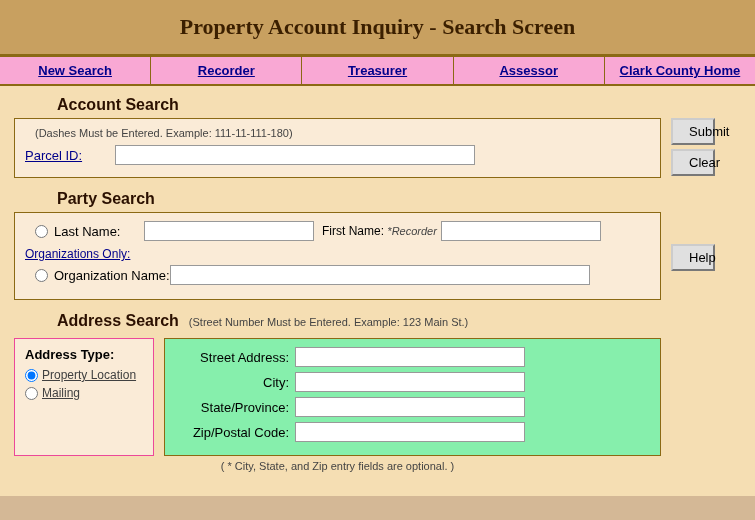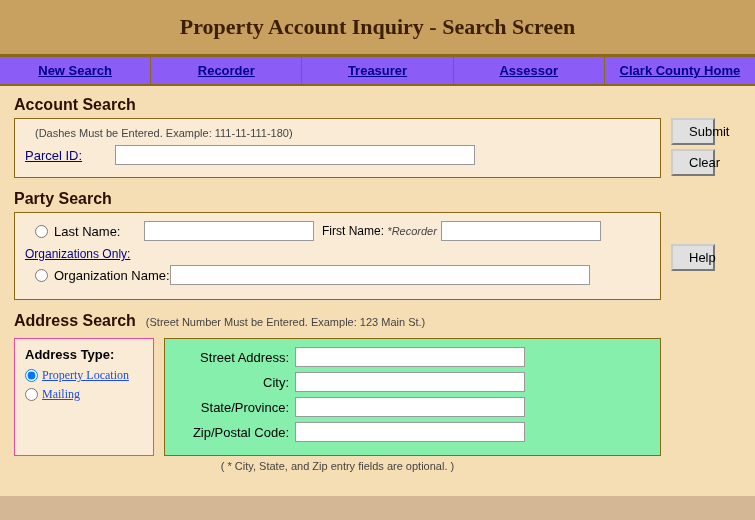--- a/index.html
+++ b/index.html
@@ -20,21 +20,21 @@
     }
 
     .page-header h1 {
       font-size: 22px;
       font-weight: bold;
       color: #3b1f00;
       font-family: Liberation Serif, serif;
     }
 
     .nav-bar {
-      background: #8b5cf6;
+      background: #f9a8d4;
       display: flex;
       border-top: 1px solid #8b6914;
       border-bottom: 2px solid #8b6914;
     }
 
     .nav-bar a {
       flex: 1;
       text-align: center;
       padding: 6px 4px;
       color: #00008b;
@@ -57,20 +57,21 @@
 
     .section {
       margin-bottom: 12px;
     }
 
     .section-title {
       font-size: 16px;
       font-weight: bold;
       color: #2b1000;
       margin-bottom: 4px;
+      margin-left: 43px;
     }
 
     .section-box {
       border: 1px solid #8b6914;
       background: #faebd7;
       padding: 8px 10px;
       position: relative;
     }
 
     .account-search-header {
@@ -208,24 +209,23 @@
       align-items: center;
       margin-bottom: 4px;
       font-size: 12px;
     }
 
     .addr-radio-row input[type="radio"] {
       margin-right: 4px;
     }
 
     .addr-radio-label {
-      color: #1d4ed8;
+      color: #404040;
       text-decoration: underline;
       cursor: pointer;
-      font-family: Liberation Serif, serif;
     }
 
     .address-fields {
       border: 1px solid #8b6914;
       background: #86efac;
       padding: 8px 10px;
       flex: 1;
     }
 
     .addr-field-row {

